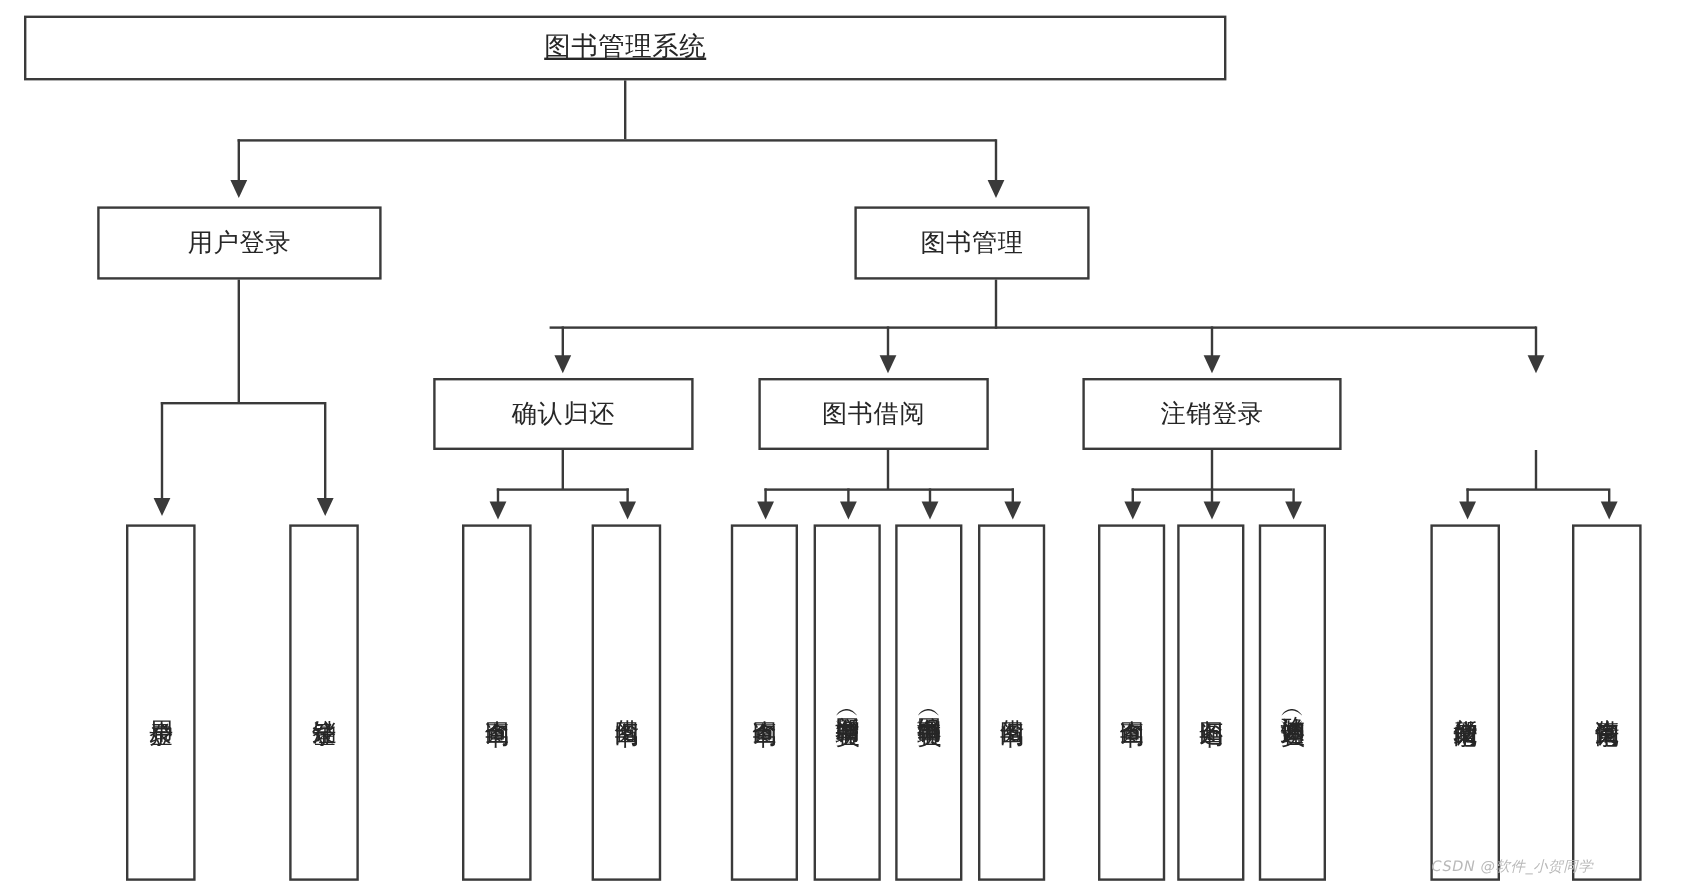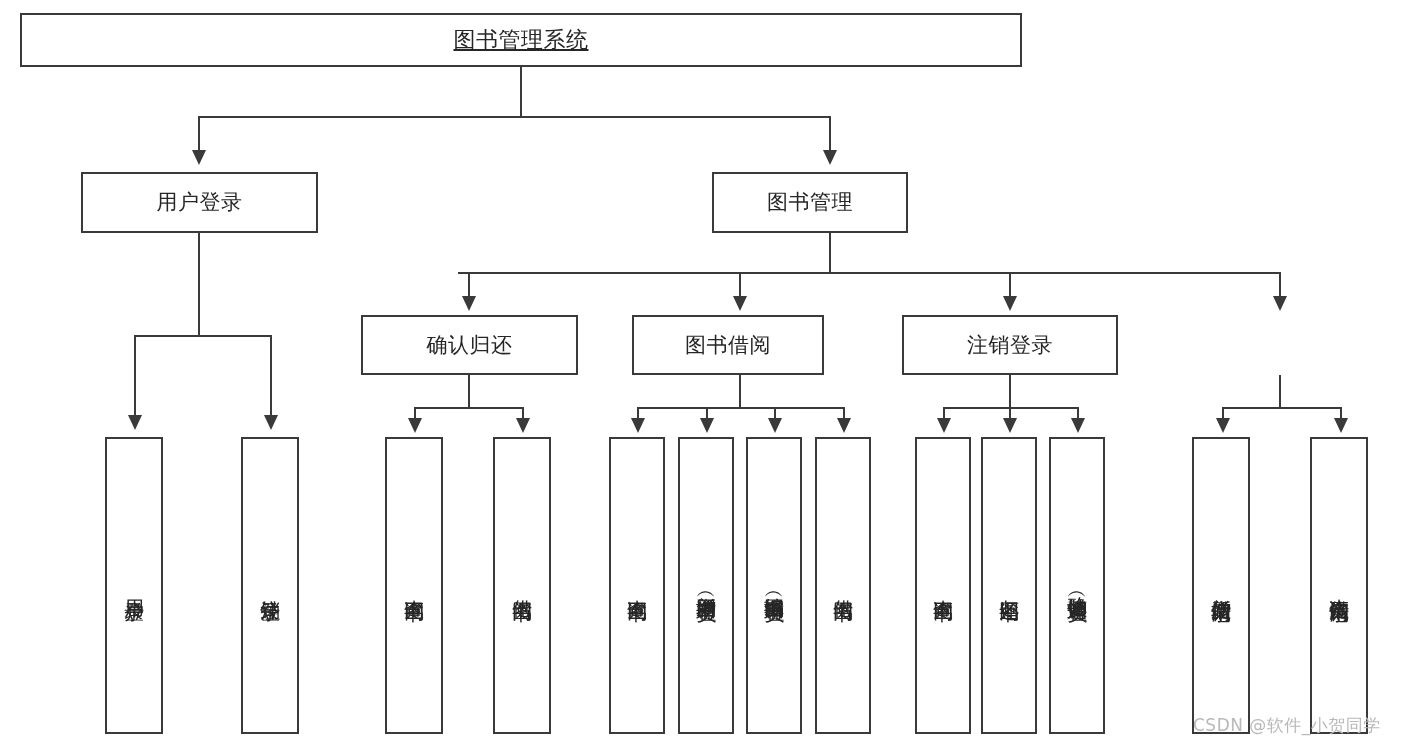--- a/index.html
+++ b/index.html
@@ -53,25 +53,26 @@
   .arrow {
     position: absolute;
     width: 0;
     height: 0;
     border-left: 7px solid transparent;
     border-right: 7px solid transparent;
     border-top: 15px solid #3a3a3a;
   }
   #watermark {
     position: absolute;
-    font-size: 17px;
+    font-size: 12px;
     color: #b9b9b9;
     letter-spacing: 0.5px;
     white-space: nowrap;
     pointer-events: none;
+    font-style: italic;
   }
 </style>
 </head>
 <body>
 
 <div id="canvas">
 
   <div class="node horiz root" style="left:20px; top:13px; width:1002px; height:54px;text-decoration:underline;">图书管理系统</div>
 
   <div class="conn v" style="left:520px; top:67px; height:49px;"></div>

